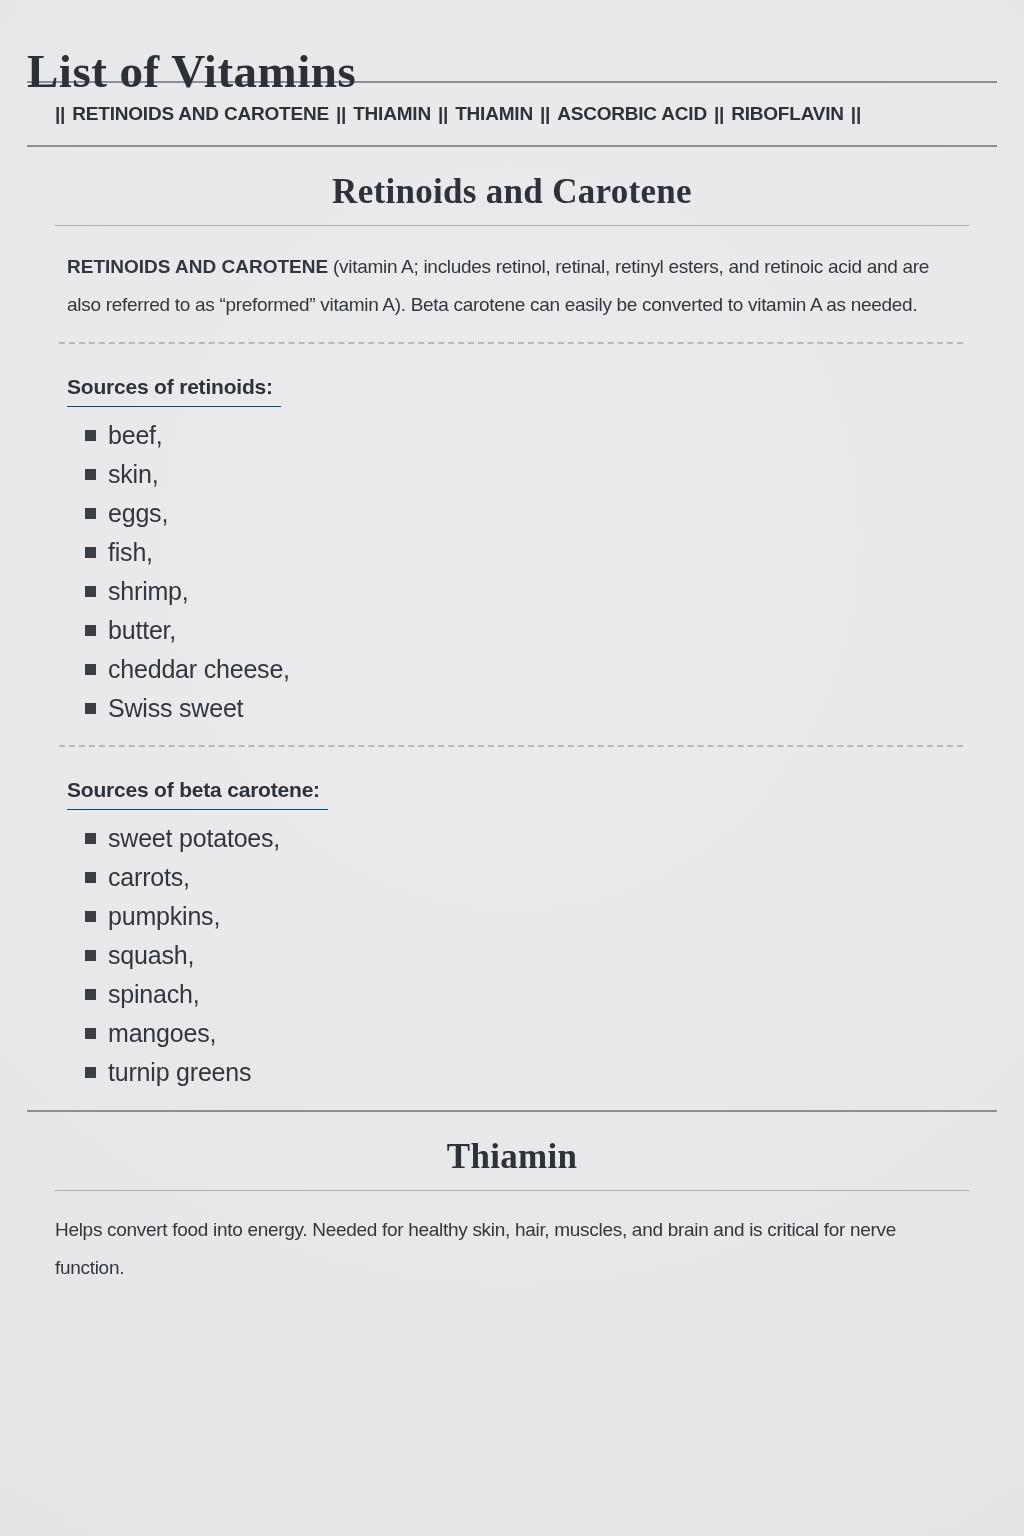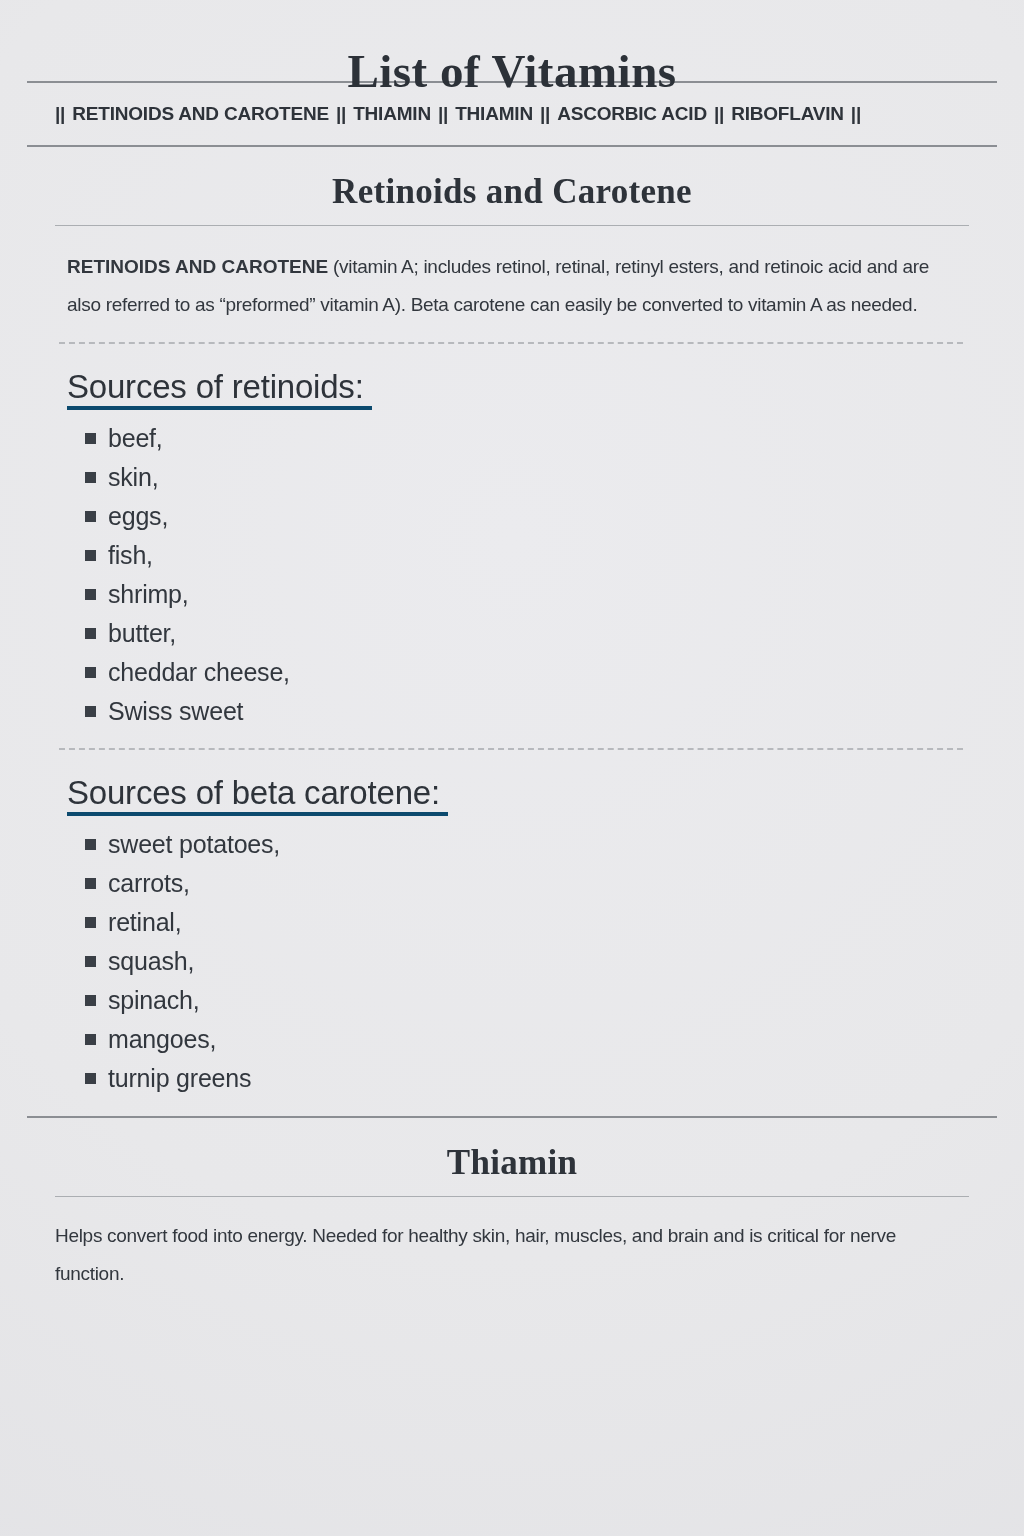--- a/index.html
+++ b/index.html
@@ -19,21 +19,21 @@
 
   
   h1.page-title {
     margin: 0;
     padding-top: 42px;
     height: 62px;
     font-family: "Liberation Serif", serif;
     font-weight: bold;
     font-size: 47px;
     line-height: 58px;
-    text-align: center;
+    text-align: left;
     color: #2c3138;
     letter-spacing: 0.5px;
   }
   .rule-strong {
     border: none;
     border-top: 2px solid #8b8e93;
     margin: 0;
   }
   .rule-strong.under-title { margin-top: 19px; }
   nav.vitamin-nav {
@@ -86,26 +86,26 @@
     font-size: 19px;
     line-height: 38px;
     letter-spacing: -0.3px;
     color: #32373e;
   }
 
   
   .subheading-wrap { margin: 28px 0 0 40px; }
   .subheading {
     display: inline-block;
-    font-weight: normal;
-    font-size: 33px;
+    font-weight: bold;
+    font-size: 21px;
     line-height: 30px;
     letter-spacing: -0.2px;
     color: #2e333a;
-    border-bottom: 4px solid #0c4a6e;
+    border-bottom: 1px solid #0c4a6e;
     padding: 0 8px 4px 0;
   }
   ul.square-list {
     list-style: none;
     margin: 9px 0 0 0;
     padding: 0 0 0 58px;
   }
   ul.square-list li {
     display: flex;
     align-items: center;
@@ -206,21 +206,21 @@
       <li>
           <span class="bullet-square"></span>
           <span>sweet potatoes,</span>
         </li>
       <li>
           <span class="bullet-square"></span>
           <span>carrots,</span>
         </li>
       <li>
           <span class="bullet-square"></span>
-          <span>retinal,</span>
+          <span>pumpkins,</span>
         </li>
       <li>
           <span class="bullet-square"></span>
           <span>squash,</span>
         </li>
       <li>
           <span class="bullet-square"></span>
           <span>spinach,</span>
         </li>
       <li>

